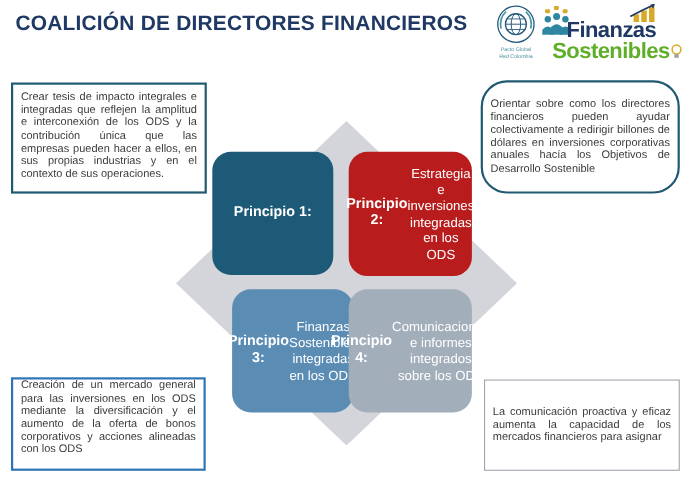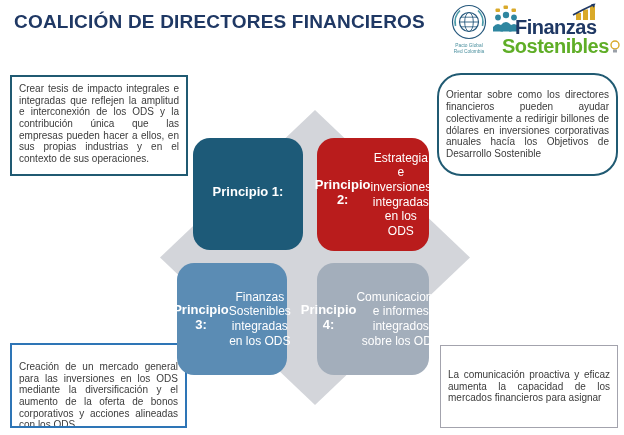--- a/index.html
+++ b/index.html
@@ -30,21 +30,21 @@
     font-size: 10px;
     line-height: 1.17;
     text-align: justify;
     padding: 6px 7px;
     overflow: hidden;
     display: flex;
     flex-direction: column;
   }
   .note-tl { left: 10px;  top: 75px;  width: 178px; height: 101px; }
   .note-tr { left: 437px; top: 73px;  width: 181px; height: 103px; justify-content: center; border-radius: 24px; }
-  .note-bl { left: 10px;  top: 343px; width: 177px; height: 85px;  padding-top: 16px; }
+  .note-bl { left: 10px;  top: 343px; width: 177px; height: 85px;  padding-top: 0; }
   .note-br { left: 440px; top: 345px; width: 178px; height: 83px;  border-width: 1px; justify-content: center; }
   .diamond {
     position: absolute;
     left: 160px; top: 110px;
     width: 310px; height: 295px;
     clip-path: polygon(50% 0, 100% 50%, 50% 100%, 0 50%);
     z-index: 1;
   }
   .principle {
     position: absolute;
@@ -55,21 +55,21 @@
     flex-direction: row;
     align-items: center;
     justify-content: center;
     text-align: center;
     padding: 0 3px;
   }
   .principle .p-heading { font-size: 13px; font-weight: 700; margin-bottom: 5px; }
   .principle .p-body    { font-size: 12px; line-height: 1.22; }
   .p1 { left: 193px; top: 138px; width: 110px; height: 112px; }
   .p2 { left: 317px; top: 138px; width: 112px; height: 113px; }
-  .p3 { left: 177px; top: 263px; width: 110px; height: 112px; }
+  .p3 { left: 211px; top: 263px; width: 110px; height: 112px; }
   .p4 { left: 317px; top: 263px; width: 112px; height: 112px; }
 </style>
 </head>
 <body>
 
 <h1 class="page-title" style="color: rgb(31, 56, 100);">COALICIÓN DE DIRECTORES FINANCIEROS</h1>
 
 <div class="logo-wrap">
   <svg width="172" height="54" viewBox="0 0 172 54">
 

